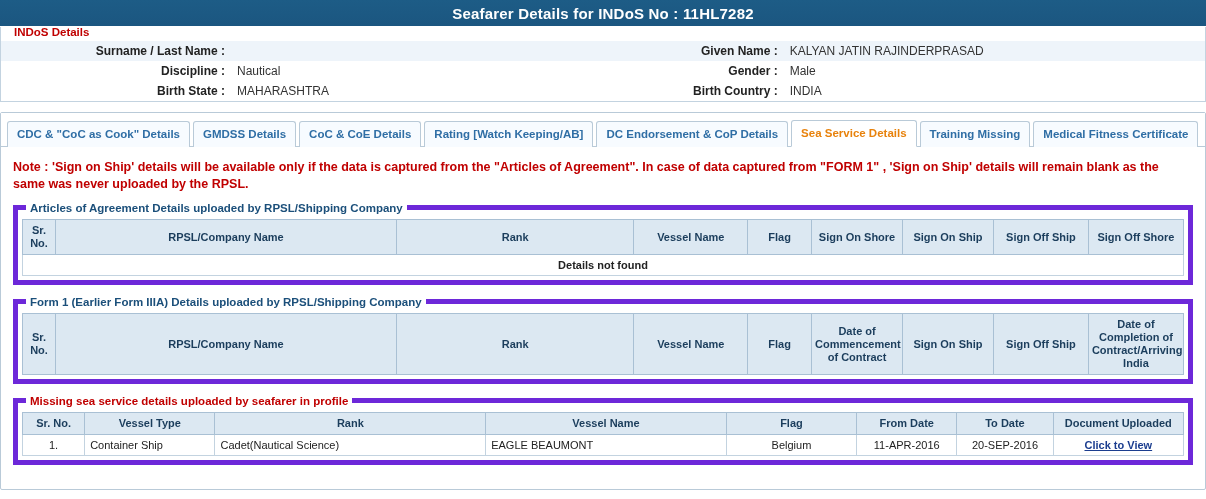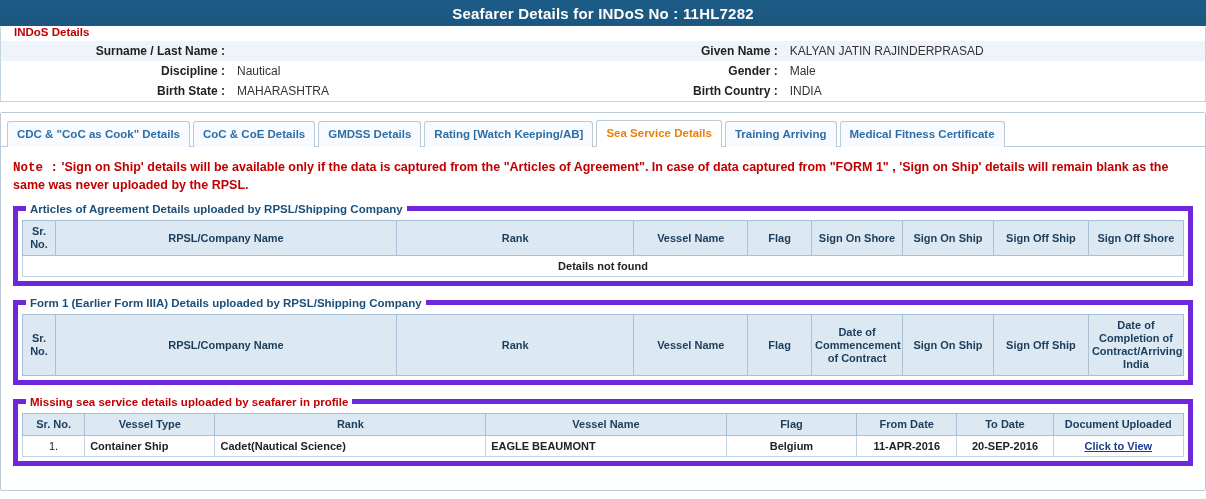--- a/index.html
+++ b/index.html
@@ -123,21 +123,21 @@
   }
   .tab-body { padding: 8px 10px 10px 10px; }
   
   .note {
     color: #c00000;
     font-weight: bold;
     font-size: 12.5px;
     line-height: 17px;
     margin: 4px 2px 12px 2px;
   }
-  .note .nlabel { color: #c00000; font-family: Liberation Mono, monospace; }
+  .note .nlabel { color: #c00000; }
   
   .section {
     border: 5px solid #6d28d9;
     position: relative;
     margin: 0 2px 14px 2px;
     padding: 9px 4px 4px 4px;
     background: #fff;
   }
   .section-legend {
     position: absolute;
@@ -173,21 +173,21 @@
   }
   td.notfound {
     text-align: center;
     color: #c00000;
     font-weight: bold;
     font-size: 12px;
     height: 22px;
   }
   .c { text-align: center; }
   .l { text-align: left; }
-  .b { font-weight: bold; margin-left: 16px; }
+  .b { font-weight: normal; margin-left: 16px; }
   a.link {
     color: #1b3d8f;
     text-decoration: underline;
     font-weight: bold;
     font-size: 11px;
     cursor: pointer;
   }
   .missing-legend { color: #c00000; }
 </style>
 </head>
@@ -223,25 +223,26 @@
           <td class="val">INDIA</td>
         </tr>
       </tbody>
         </table>
     </div>
   </div>
 
   <div class="tabs-outer">
     <div class="tabstrip">
       <div class="tab">CDC &amp; "CoC as Cook" Details</div>
+      <div class="tab">GMDSS Details</div>
       <div class="tab">CoC &amp; CoE Details</div>
-      <div class="tab">GMDSS Details</div>
       <div class="tab">Rating [Watch Keeping/AB]</div>
+      <div class="tab">DC Endorsement &amp; CoP Details</div>
       <div class="tab active">Sea Service Details</div>
-      <div class="tab">Training Arriving</div>
+      <div class="tab">Training Missing</div>
       <div class="tab">Medical Fitness Certificate</div>
     </div>
 
     <div class="tab-body">
 
       <div class="note">
         <span class="nlabel">Note :</span>
         <span>'Sign on Ship' details will be available only if the data is captured from the "Articles of Agreement". In case of data captured from "FORM 1" , 'Sign on Ship' details will remain blank as the same was never uploaded by the RPSL.</span>
       </div>
 

